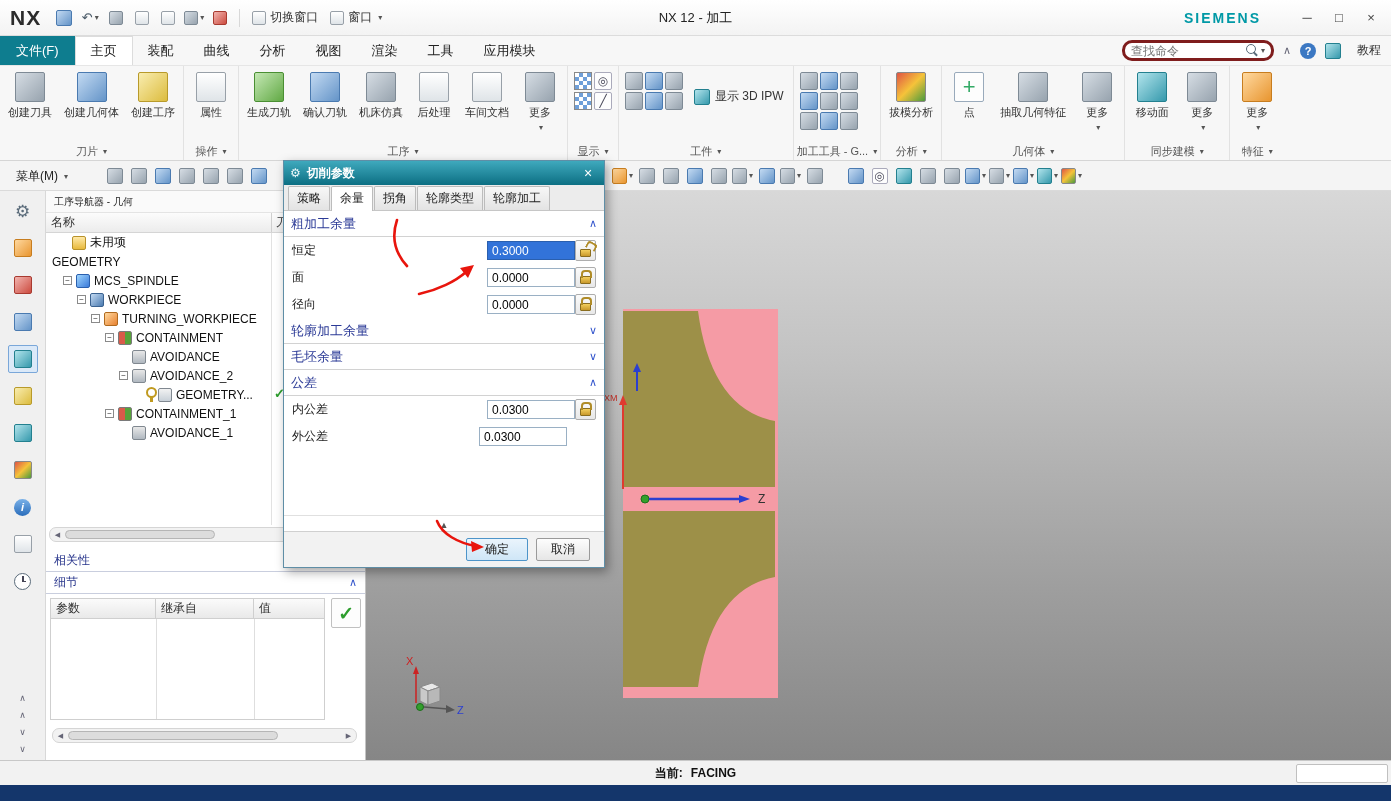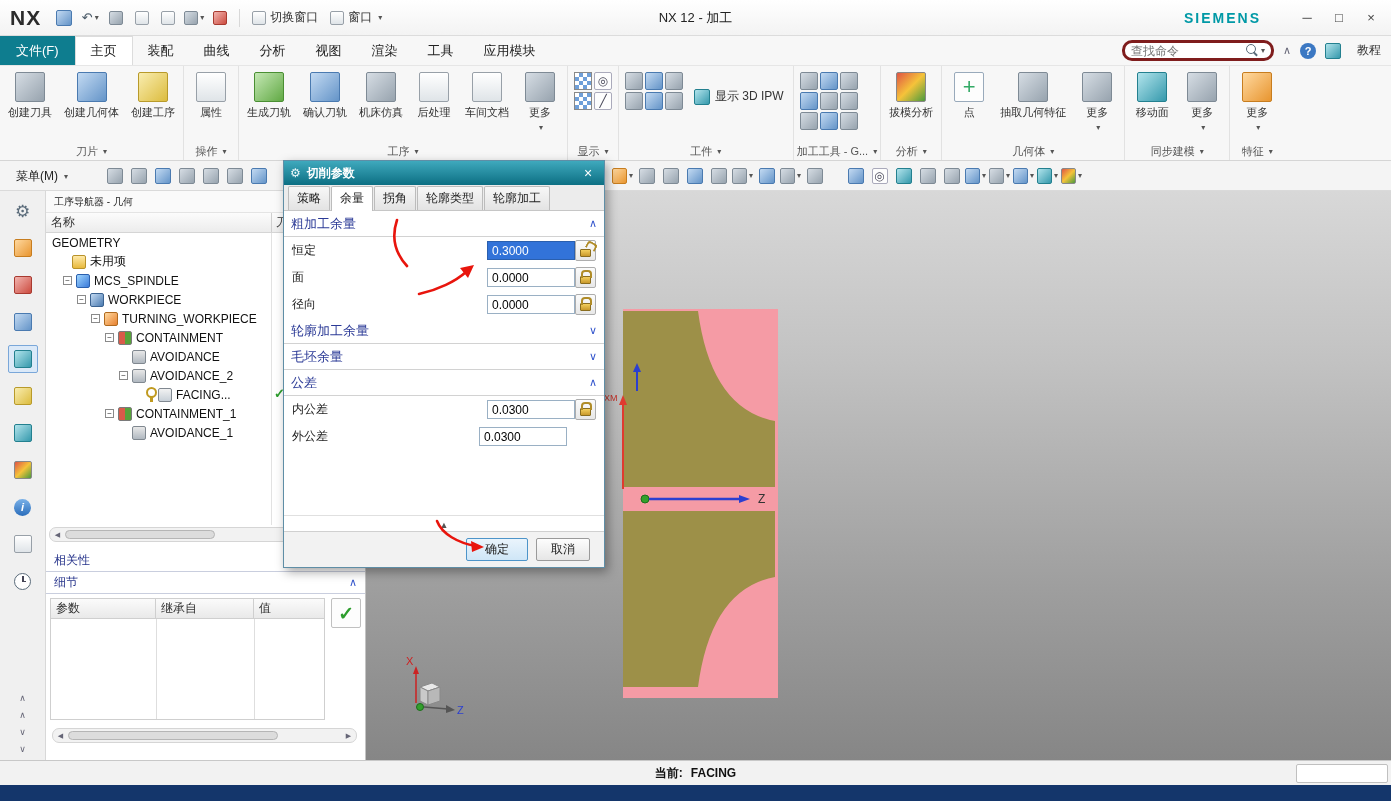--- a/index.html
+++ b/index.html
@@ -586,26 +586,26 @@
     </div>
   </div>
 
   <div class="navpanel">
     <div class="nav-title">工序导航器 - 几何</div>
     <div class="nav-cols">
       <span class="c1">名称</span>
       <span class="c2">刀</span>
     </div>
     <div class="tree">
-      <div class="trow" style="padding-left:6px">
-          <span class="tlbl">GEOMETRY</span>
-        </div>
       <div class="trow" style="padding-left:26px">
           <span class="tic t-folder"></span>
           <span class="tlbl">未用项</span>
+        </div>
+      <div class="trow" style="padding-left:6px">
+          <span class="tlbl">GEOMETRY</span>
         </div>
       <div class="trow" style="padding-left:17px">
           <span class="exp">−</span>
           <span class="tic t-mcs"></span>
           <span class="tlbl">MCS_SPINDLE</span>
         </div>
       <div class="trow" style="padding-left:31px">
           <span class="exp">−</span>
           <span class="tic t-wp"></span>
           <span class="tlbl">WORKPIECE</span>
@@ -625,21 +625,21 @@
           <span class="tlbl">AVOIDANCE</span>
         </div>
       <div class="trow" style="padding-left:73px">
           <span class="exp">−</span>
           <span class="tic t-avoid"></span>
           <span class="tlbl">AVOIDANCE_2</span>
         </div>
       <div class="trow" style="padding-left:100px">
           <span class="t-key"></span>
           <span class="tic t-center"></span>
-          <span class="tlbl">FACING...</span>
+          <span class="tlbl">GEOMETRY...</span>
           <span class="rowcheck">✓</span>
         </div>
       <div class="trow" style="padding-left:59px">
           <span class="exp">−</span>
           <span class="tic t-cont"></span>
           <span class="tlbl">CONTAINMENT_1</span>
         </div>
       <div class="trow" style="padding-left:86px">
           <span class="tic t-avoid"></span>
           <span class="tlbl">AVOIDANCE_1</span>

